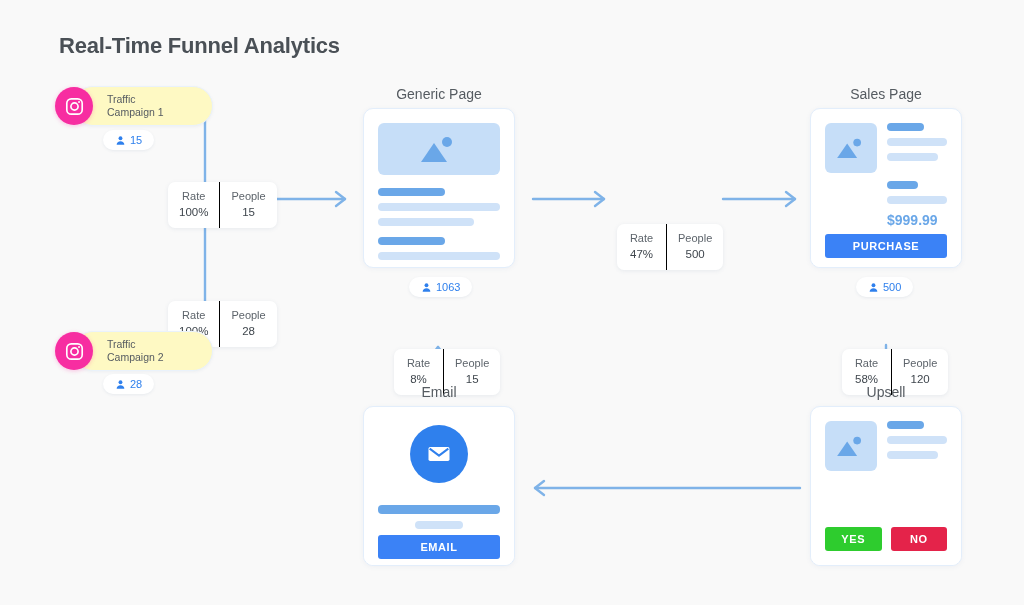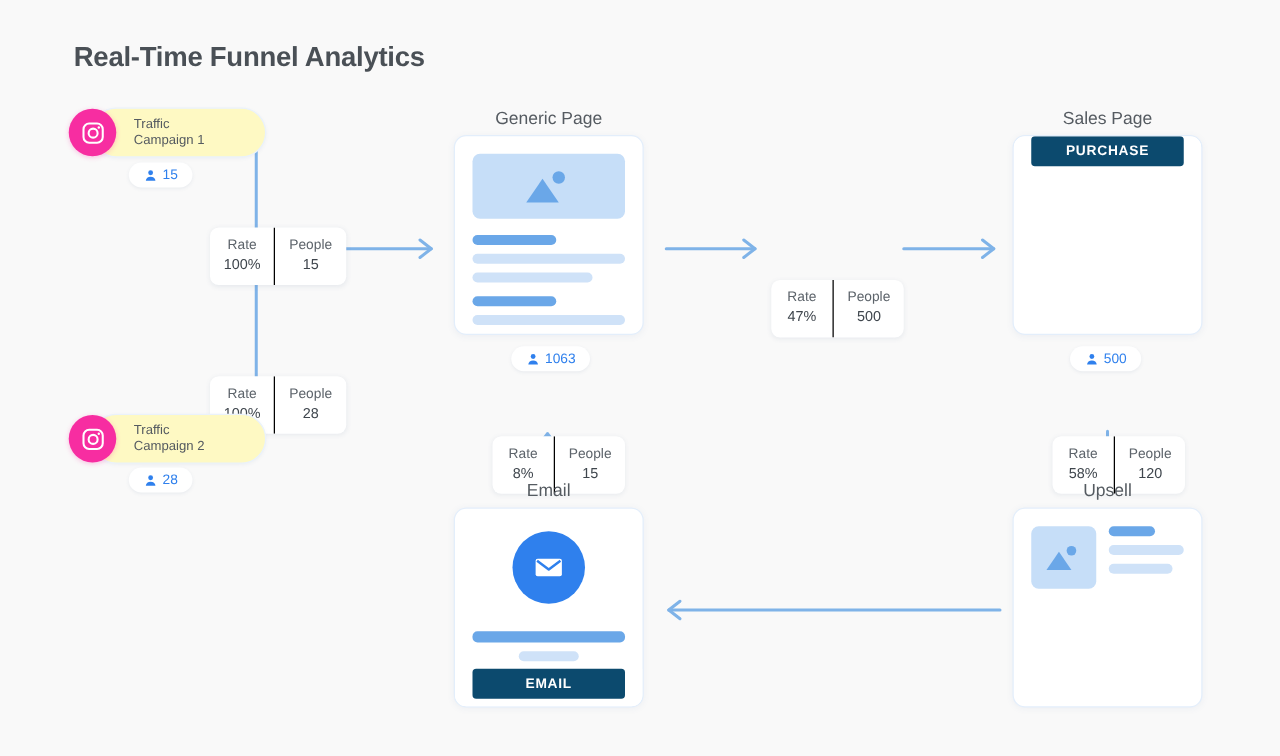--- a/index.html
+++ b/index.html
@@ -91,21 +91,21 @@
   }
   .img-ph svg { position: absolute; left: 50%; top: 50%; transform: translate(-50%,-50%); }
 
   .price { color: #6aa7e8; font-size: 14px; font-weight: bold; }
 
   .cta {
     display: flex; align-items: center; justify-content: center;
     color: #fff; font-size: 11px; font-weight: bold; letter-spacing: .6px;
     border-radius: 3px;
   }
-  .cta.blue { background: #0c4a6e; }
+  .cta.blue { background: #3b82f6; }
   .cta.green { background: #2ecc2e; }
   .cta.red { background: #e4234a; }
   .card-footer { background: #ffffff; padding: 0 14px 14px; display: flex; gap: 9px; }
 
   
   .mail-circle {
     width: 58px; height: 58px; border-radius: 50%;
     background: #2f80ed; display: flex; align-items: center; justify-content: center;
     margin: 0 auto;
   }
@@ -253,20 +253,40 @@
       <div class="metric-v">8%</div>
     </div>
     <div class="metric-cell">
       <div class="metric-k">People</div>
       <div class="metric-v">15</div>
     </div>
   </div>
 
   <div class="abs card-title" style="left:810px; top:86px; width:152px;">Sales Page</div>
   <div class="abs card" style="left:810px; top:108px; width:152px; height:160px;">
+    <div class="card-body" style="padding-bottom:6px;">
+      <div style="display:flex; gap:10px;">
+        <div class="img-ph" style="width:52px; height:50px; flex:none;">
+          <svg width="40" height="28" viewBox="0 0 52 34" fill="#6aa7e8">
+            <circle cx="34" cy="10" r="5"></circle>
+            <path d="M8 30 L21 11 L34 30 Z"></path>
+          </svg>
+        </div>
+        <div style="flex:1;">
+          <div class="bar dark" style="width:62%;"></div>
+          <div class="bar light" style="width:100%; margin-top:7px;"></div>
+          <div class="bar light" style="width:85%; margin-top:7px;"></div>
+        </div>
+      </div>
+      <div style="margin-left:62px;">
+        <div class="bar dark" style="width:52%; margin-top:8px;"></div>
+        <div class="bar light" style="width:100%; margin-top:7px;"></div>
+        <div class="price" style="margin-top:8px;">$999.99</div>
+      </div>
+    </div>
     <div class="card-footer">
       <div class="cta blue" style="flex:1; height:24px;">PURCHASE</div>
     </div>
   </div>
   <div class="abs" style="left:856px; top:277px;">
     <span class="people-badge">
       <svg width="11" height="11" viewBox="0 0 24 24" fill="#2f80ed">
         <circle cx="12" cy="7" r="4.2"></circle>
           <path d="M3.6 21c0-4.4 3.8-7.2 8.4-7.2s8.4 2.8 8.4 7.2z"></path>
       </svg>
@@ -295,20 +315,24 @@
             <path d="M8 30 L21 11 L34 30 Z"></path>
           </svg>
         </div>
         <div style="flex:1;">
           <div class="bar dark" style="width:62%;"></div>
           <div class="bar light" style="width:100%; margin-top:7px;"></div>
           <div class="bar light" style="width:85%; margin-top:7px;"></div>
         </div>
       </div>
     </div>
+    <div class="card-footer">
+      <div class="cta green" style="flex:1; height:24px;">YES</div>
+      <div class="cta red" style="flex:1; height:24px;">NO</div>
+    </div>
   </div>
 
   <div class="abs card-title" style="left:363px; top:384px; width:152px;">Email</div>
   <div class="abs card" style="left:363px; top:406px; width:152px; height:160px;">
     <div class="card-body" style="padding-top:18px; padding-bottom:6px;">
       <div class="mail-circle">
         <svg width="28" height="28" viewBox="0 0 24 24" fill="none" stroke="#ffffff" stroke-width="1.8" stroke-linejoin="round">
           <rect x="3" y="6" width="18" height="12" rx="1.4" fill="#ffffff" stroke="none"></rect>
           <path d="M4 7.4 L12 13.4 L20 7.4" stroke="#2f80ed" stroke-width="1.7" fill="none"></path>
         </svg>

